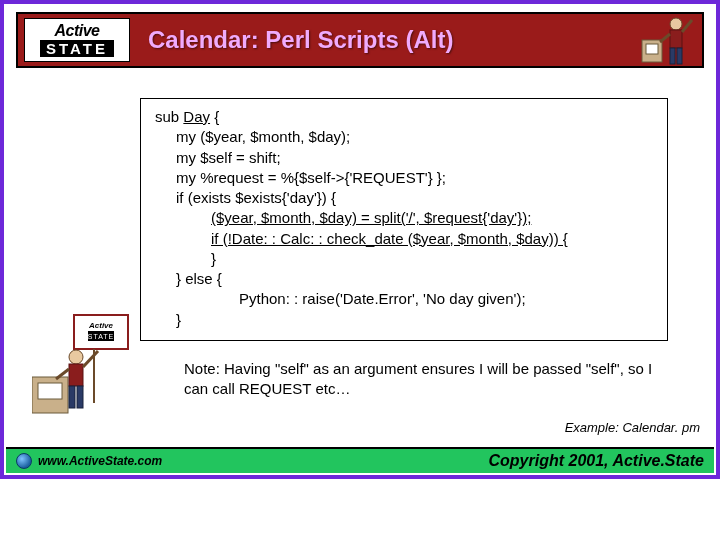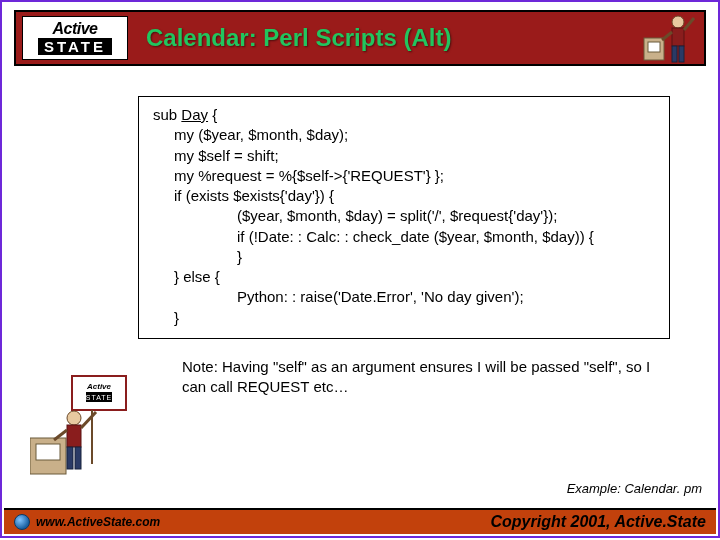--- a/index.html
+++ b/index.html
@@ -6,22 +6,22 @@
   body {
     width: 720px;
     height: 540px;
     background: #fff;
     font-family: Verdana, Arial, sans-serif;
     position: relative;
     overflow: hidden;
   }
   .slide {
     width: 720px;
-    height: 538px;
-    border: 2px solid #6d28d9;
+    height: 479px;
+    border: 4px solid #6d28d9;
     position: relative;
   }
   .header-bar {
     margin: 8px 12px 0 12px;
     height: 56px;
     background: #9a1b1a;
     border: 2px solid #000;
     display: flex;
     align-items: center;
     position: relative;
@@ -51,21 +51,21 @@
     font-weight: bold;
     color: #000;
     background: #000;
     color: #fff;
     padding: 1px 6px;
     line-height: 1;
     letter-spacing: 3px;
     margin-top: 1px;
   }
   .header-title {
-    color: #22c55e;
+    color: #f0abfc;
     font-size: 24px;
     font-weight: bold;
     margin-left: 18px;
     text-shadow: 1px 1px 2px rgba(0,0,0,0.5);
   }
   .header-figure {
     position: absolute;
     right: 6px;
     top: -4px;
     width: 60px;
@@ -76,21 +76,21 @@
     border: 1px solid #000;
     padding: 8px 26px 10px 14px;
     font-family: Verdana, Arial, sans-serif;
     font-size: 15px;
     line-height: 1.35;
     color: #000;
   }
   .code-box .kw { color: #000; }
   .code-box .ul { text-decoration: underline; }
   .ind1 { margin-left: 21px; }
-  .ind2 { margin-left: 84px; }
+  .ind2 { margin-left: 56px; text-decoration: underline; }
   .ind3 { margin-left: 84px; }
   .note {
     margin: 18px 56px 0 180px;
     font-size: 15px;
     line-height: 1.35;
     color: #000;
   }
   .example-line {
     position: absolute;
     right: 16px;
@@ -103,21 +103,21 @@
     position: absolute;
     left: 2px;
     right: 2px;
     bottom: 2px;
     height: 26px;
     border-top: 2px solid #000;
     display: flex;
     align-items: center;
     justify-content: space-between;
     padding: 0 10px;
-    background: #c2410c;
+    background: #22c55e;
   }
   .footer-left {
     display: flex;
     align-items: center;
     gap: 6px;
   }
   .globe {
     width: 16px;
     height: 16px;
     border-radius: 50%;

